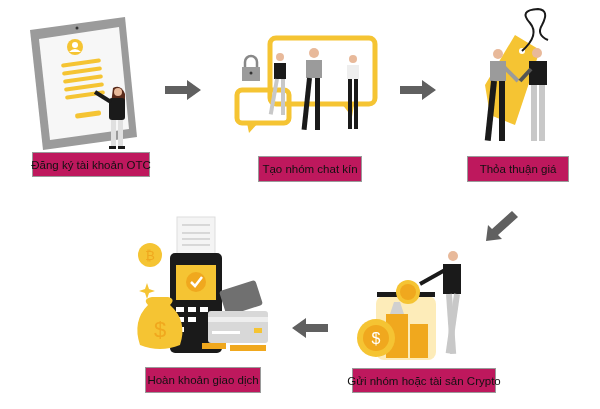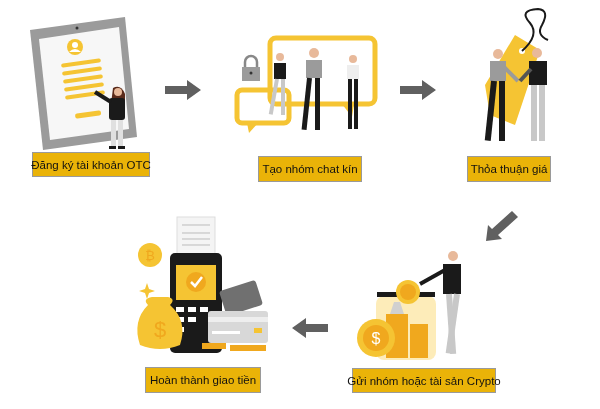--- a/index.html
+++ b/index.html
@@ -3,21 +3,21 @@
 <meta charset="utf-8">
 <style>
   html, body { margin:0; padding:0; }
   body {
     width:600px; height:409px; background:#ffffff; position:relative; overflow:hidden;
     font-family:"Liberation Sans", sans-serif;
   }
   .step { position:absolute; }
   .illus { position:absolute; }
   .label-box {
-    position:absolute; background:#eab308; border:1px solid #9a9a9a;
+    position:absolute; background:#be185d; border:1px solid #9a9a9a;
     font-size:11.5px; color:#111; display:flex; align-items:center; justify-content:center;
     white-space:nowrap; box-sizing:border-box;
   }
   .arrow { position:absolute; }
   svg { display:block; }
 </style>
 </head>
 <body>
 
 <div class="step">
@@ -112,21 +112,21 @@
       <rect x="31" y="76" width="6" height="60" fill="#1A1A1A" transform="rotate(6 34 76)"></rect>
       <rect x="39" y="76" width="6" height="60" fill="#1A1A1A"></rect>
 
       <circle cx="77" cy="48" r="5" fill="#E8B99A"></circle>
       <rect x="69" y="56" width="18" height="24" fill="#1A1A1A"></rect>
       <line x1="71" y1="64" x2="60" y2="76" stroke="#555" stroke-width="4"></line>
       <rect x="71" y="80" width="6" height="56" fill="#C8C8C8"></rect>
       <rect x="79" y="80" width="6" height="56" fill="#C8C8C8"></rect>
     </svg>
   </div>
-  <div class="label-box" style="left:467px;top:156px;width:84px;height:26px;">Thỏa thuận giá</div>
+  <div class="label-box" style="left:467px;top:156px;width:102px;height:26px;">Thỏa thuận giá</div>
 </div>
 
 <div class="arrow" style="left:485px;top:210px;">
   <svg width="34" height="32" viewBox="0 0 34 32">
       <polygon points="30,2 34,6 14,24 18,28 2,30 4,14 8,18 28,0" fill="#606060" transform="translate(-1,1)"></polygon>
     </svg>
 </div>
 
 <div class="step">
   <div class="illus" style="left:350px;top:248px;width:130px;height:115px;">
@@ -195,14 +195,14 @@
 
       <circle cx="20" cy="40" r="12" fill="#F5C433"></circle>
       <text x="20" y="45" font-size="13" text-anchor="middle" fill="#F0A81E" font-family="Liberation Sans, sans-serif">₿</text>
 
       <polygon points="17,68 19,74 25,76 19,78 17,84 15,78 9,76 15,74" fill="#F5C433"></polygon>
 
       <path d="M18,90 Q12,84 22,82 L38,82 Q46,84 40,90 Q58,106 50,130 Q30,138 10,130 Q2,106 18,90 Z" fill="#F5C433"></path>
       <text x="30" y="122" font-size="22" text-anchor="middle" fill="#F0A81E" font-family="Liberation Sans, sans-serif">$</text>
     </svg>
   </div>
-  <div class="label-box" style="left:145px;top:367px;width:116px;height:26px;">Hoàn thành giao tiền</div>
+  <div class="label-box" style="left:145px;top:367px;width:116px;height:26px;">Hoàn khoản giao dịch</div>
 </div>
 
 </body></html>

